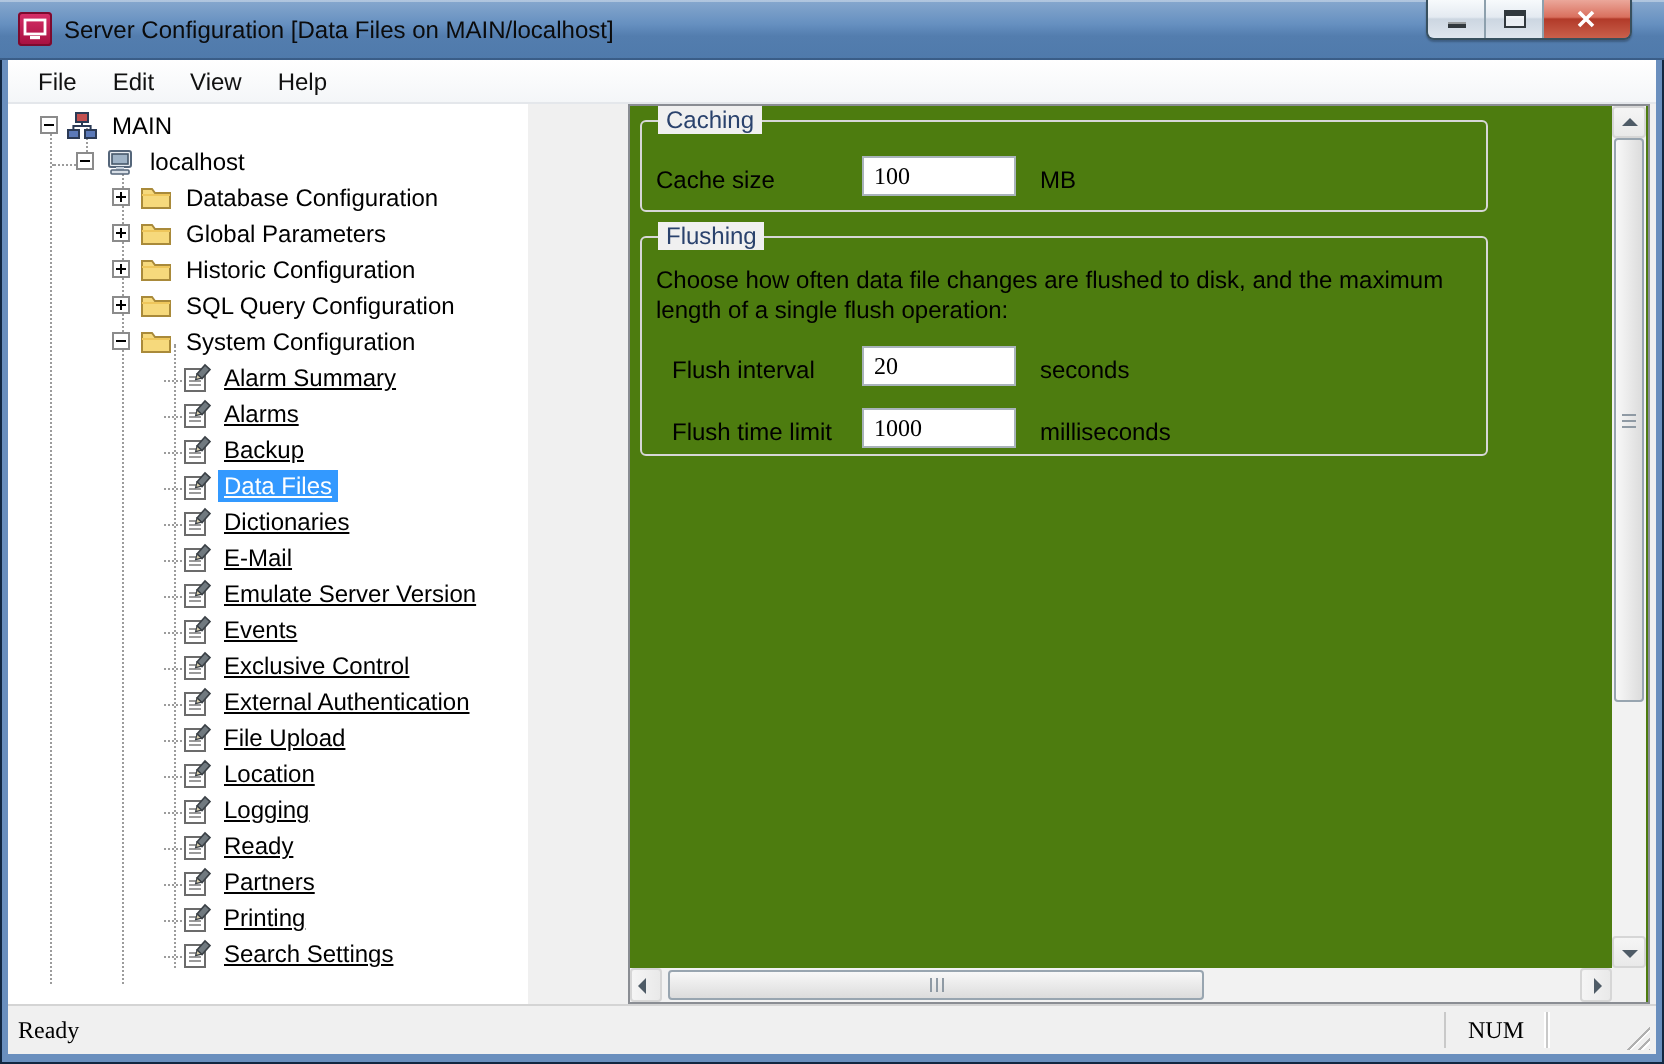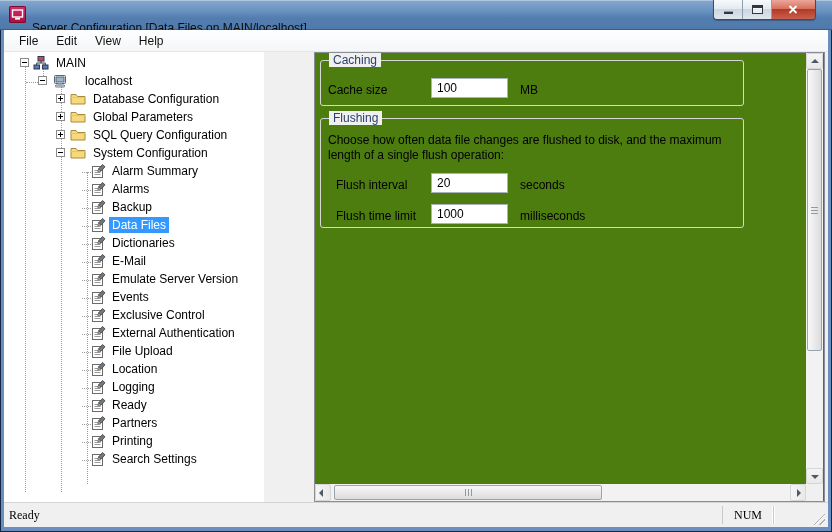--- a/index.html
+++ b/index.html
@@ -11,21 +11,21 @@
     font-family:"Liberation Sans",sans-serif;font-size:12px;color:#000;
     overflow:hidden;
   }
   
   .titlebar{position:absolute;left:0;top:0;width:832px;height:30px;
     background:linear-gradient(180deg,#87a8ce 0%,#6690c0 40%,#537dae 60%,#4f7aab 100%);
     box-shadow:inset 0 1px 0 rgba(255,255,255,.35), inset 0 -1px 0 rgba(20,40,70,.35);}
   .app-icon{position:absolute;left:9px;top:6px;width:17px;height:17px;border-radius:2px;
     background:linear-gradient(180deg,#d8306a,#a50f3f);box-shadow:inset 0 0 0 1px #7c0a2e;}
   .app-icon svg{position:absolute;left:2px;top:2px;}
-  .title-text{position:absolute;left:32px;top:8px;color:#0b0b0b;white-space:nowrap;margin-top:13px;}
+  .title-text{position:absolute;left:32px;top:8px;color:#0b0b0b;white-space:nowrap;}
   .win-buttons{position:absolute;left:713px;top:0;height:20px;display:flex;
     border-radius:0 0 4px 4px;overflow:hidden;border:1px solid #38505e;border-top:none;
     box-shadow:0 1px 1px rgba(0,0,0,.25);}
   .wbtn{width:29px;height:19px;position:relative;cursor:default;
     background:linear-gradient(180deg,#f7fafc 0%,#e4eaf1 45%,#ccd6e1 50%,#dfe6ee 100%);
     border-right:1px solid #8da0ad;}
   .wbtn.close{width:43px;border-right:none;
     background:linear-gradient(180deg,#eba79a 0%,#d9705e 45%,#b23a29 50%,#c9604b 100%);}
   .glyph-min{position:absolute;left:10px;top:11px;width:9px;height:3px;background:#31383d;
     box-shadow:inset 0 1px 0 rgba(255,255,255,.5);}
@@ -53,22 +53,22 @@
   .trow.d0 .expand{left:16px;} .trow.d1 .expand{left:34px;} .trow.d2 .expand{left:52px;}
   .ticon{position:absolute;top:1px;width:16px;height:16px;}
   .trow.d0 .ticon{left:29px;} .trow.d1 .ticon{left:48px;}
   .trow.d2 .ticon{left:66px;} .trow.d3 .ticon{left:86px;}
   .ic{display:none;}
   .trow.t-network .ic-network{display:block;}
   .trow.t-computer .ic-computer{display:block;}
   .trow.t-folder .ic-folder{display:block;}
   .trow.t-page .ic-page{display:block;}
   .tlabel{position:absolute;top:1px;padding:1px 3px;line-height:14px;}
-  .trow.d0 .tlabel{left:49px;} .trow.d1 .tlabel{left:78px;}
-  .trow.d2 .tlabel{left:86px;} .trow.d3 .tlabel{left:105px;}
+  .trow.d0 .tlabel{left:49px;} .trow.d1 .tlabel{left:68px;}
+  .trow.d2 .tlabel{left:86px;} .trow.d3 .tlabel{left:105px;text-decoration:underline;}
   .trow.selected .tlabel{background:#3399ff;color:#fff;}
   
   .sb{position:absolute;background:#f2f2f2;}
   .sb-btn{position:absolute;width:17px;height:16px;background:linear-gradient(180deg,#f5f5f5,#e9e9e9);
     border:1px solid #d6d6d6;border-radius:2px;}
   .sb-btn.h{background:linear-gradient(90deg,#f5f5f5,#e9e9e9);}
   .arrow{position:absolute;width:0;height:0;border:4px solid transparent;}
   .arrow.up{left:4px;top:5px;border-bottom-color:#4e5b66;border-top:none;}
   .arrow.down{left:4px;top:6px;border-top-color:#4e5b66;border-bottom:none;}
   .arrow.left{left:3px;top:4px;border-right-color:#4e5b66;border-left:none;}
@@ -84,21 +84,21 @@
   .splitter{position:absolute;left:305px;top:0;width:5px;height:450px;background:#f0f0f0;}
   .rpanel{position:absolute;left:310px;top:0;width:511px;height:450px;background:#4d7c0f;
     border:1px solid #8a8d93;}
   .groupbox{position:absolute;left:5px;width:424px;border:1px solid #d7d7d7;border-radius:3px;}
   .gb-caching{top:7px;height:46px;}
   .gb-flushing{top:65px;height:110px;}
   .gb-title{position:absolute;left:8px;top:-8px;background:#f0f0f0;padding:0 4px;color:#2a426d;}
   .fieldlabel{position:absolute;color:#000;}
   .unit{position:absolute;color:#000;}
   .tb{position:absolute;width:77px;height:20px;border:1px solid #a9b3bb;background:#fff;
-    font-family:Liberation Sans, sans-serif;font-size:12px;padding:1px 5px;color:#000;}
+    font-family:Liberation Serif, serif;font-size:12px;padding:1px 5px;color:#000;}
   .desc{position:absolute;left:7px;top:14px;width:408px;line-height:15px;}
   
   .rpanel .vsb{left:491px;top:0;width:17px;height:431px;}
   .rpanel .hsb{left:0;top:431px;width:491px;height:17px;}
   .corner{position:absolute;left:491px;top:431px;width:17px;height:17px;background:#f0f0f0;}
   
   .statusbar{position:absolute;left:4px;top:502px;width:824px;height:25px;background:#f0f0f0;
     border-top:1px solid #d4d4d4;font-family:Liberation Serif, serif;}
   .status-ready{position:absolute;left:5px;top:5px;}
   .status-num{position:absolute;right:54px;top:3px;width:52px;height:18px;text-align:center;
@@ -210,20 +210,33 @@
 
     <span class="expand plus"></span>
     <span class="ticon">
 
       <svg class="ic ic-folder" width="16" height="16" viewBox="0 0 16 16">
         <path d="M1 4.5 L1 13 L15 13 L15 5.5 L7.5 5.5 L6 3.5 L1 3.5 Z" fill="#f6d97c" stroke="#a98a3a"></path>
         <path d="M1 6.5 H15" stroke="#eec65b"></path>
       </svg>
 
     </span>
+    <span class="tlabel">Historic Configuration</span>
+  </div>
+          <div class="trow d2 t-folder">
+
+    <span class="expand plus"></span>
+    <span class="ticon">
+
+      <svg class="ic ic-folder" width="16" height="16" viewBox="0 0 16 16">
+        <path d="M1 4.5 L1 13 L15 13 L15 5.5 L7.5 5.5 L6 3.5 L1 3.5 Z" fill="#f6d97c" stroke="#a98a3a"></path>
+        <path d="M1 6.5 H15" stroke="#eec65b"></path>
+      </svg>
+
+    </span>
     <span class="tlabel">SQL Query Configuration</span>
   </div>
           <div class="trow d2 t-folder">
 
     <span class="expand minus"></span>
     <span class="ticon">
 
       <svg class="ic ic-folder" width="16" height="16" viewBox="0 0 16 16">
         <path d="M1 4.5 L1 13 L15 13 L15 5.5 L7.5 5.5 L6 3.5 L1 3.5 Z" fill="#f6d97c" stroke="#a98a3a"></path>
         <path d="M1 6.5 H15" stroke="#eec65b"></path>

